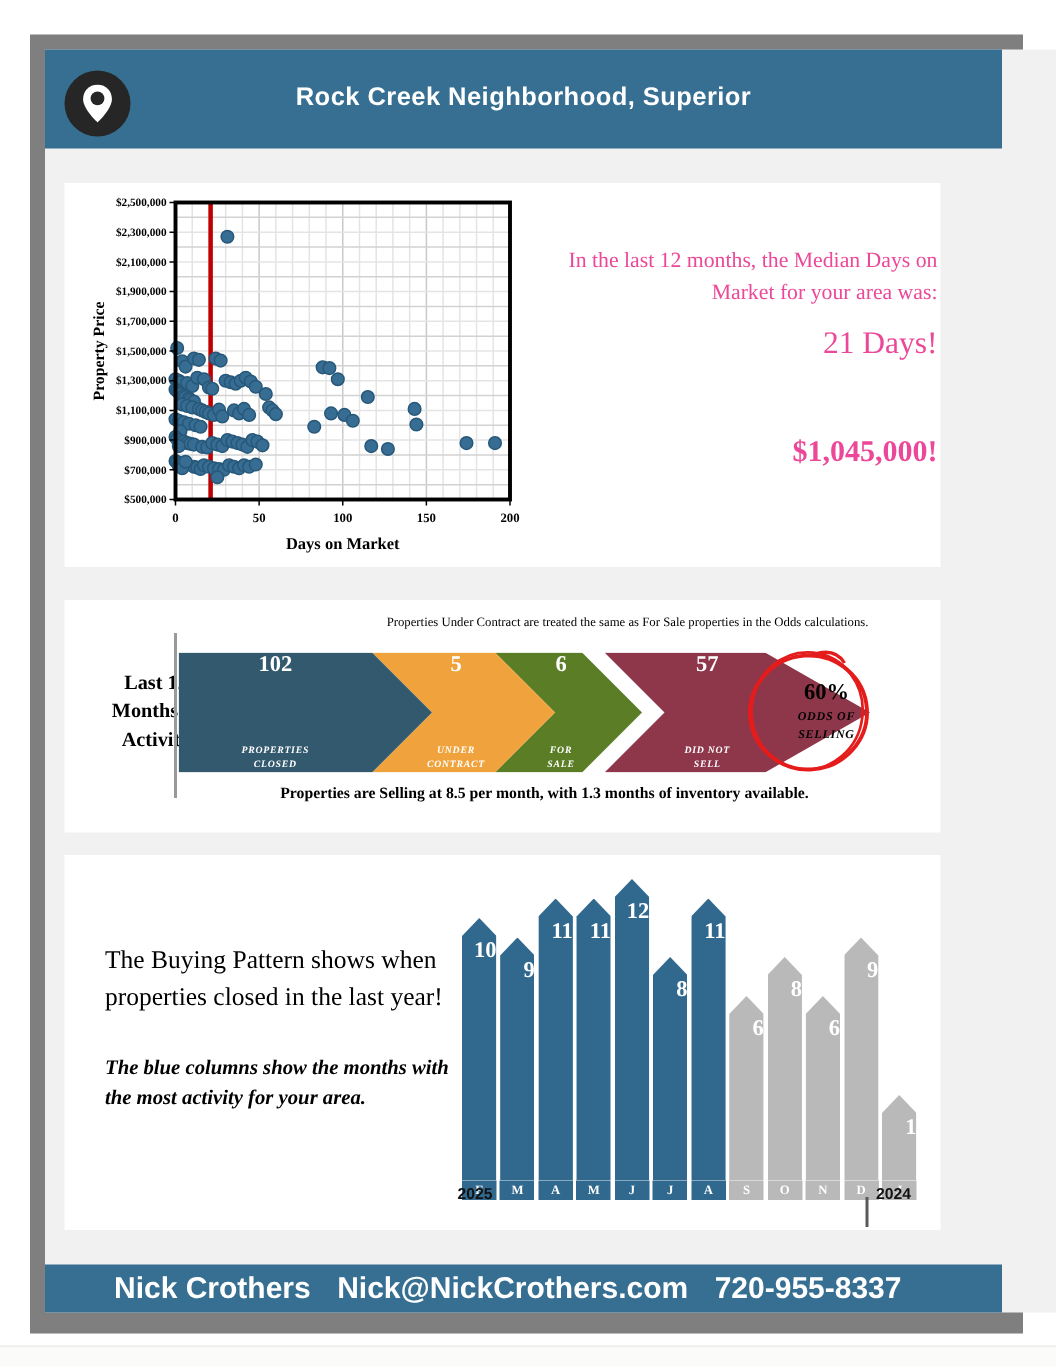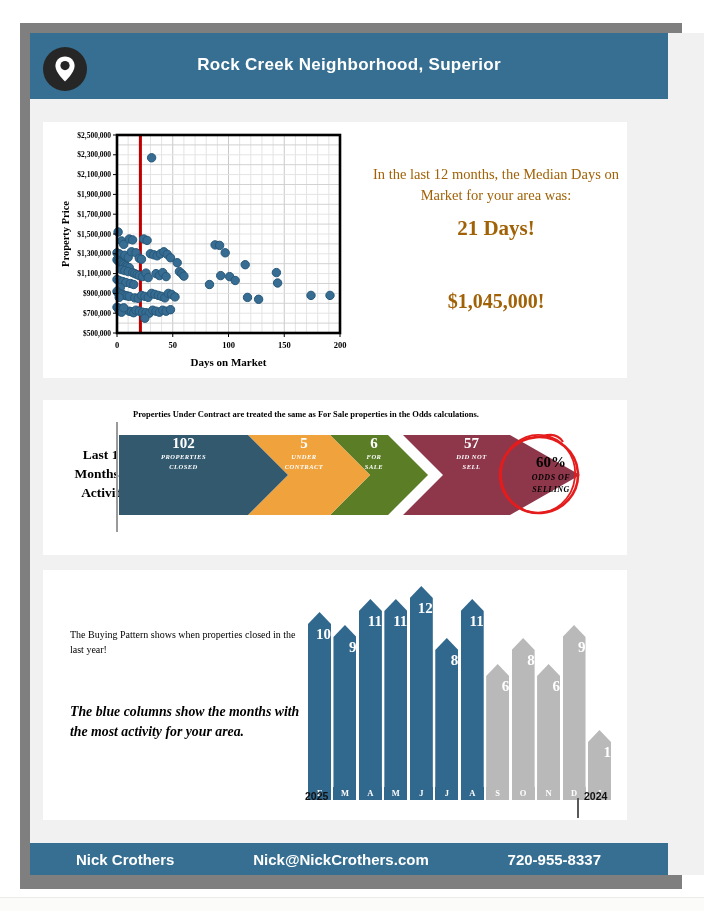--- a/index.html
+++ b/index.html
@@ -9,56 +9,56 @@
   #page-shadow { position:absolute; left:20px; top:23px; width:662px; height:866px; background:#7f7f7f; }
   #page { position:absolute; left:10px; top:10px; width:683px; height:842px; background:#f1f1f1; }
 
   
   .band { position:absolute; left:0; width:638px; background:#366f91; }
   #header { top:0; height:66px; }
   #header-title { position:absolute; left:0; right:0; top:22px; text-align:center;
     color:#ffffff; font-family:"Liberation Sans", sans-serif; font-weight:bold; font-size:17px; letter-spacing:.3px; }
   #pin-badge { position:absolute; left:13px; top:14px; width:44px; height:44px; border-radius:50%; background:#262626; }
   #footer { top:810px; height:32px; display:flex; align-items:center; justify-content:space-between; padding:0 67px 0 46px;
-    color:#fff; font-family:"Liberation Sans", sans-serif; font-weight:bold; font-size:15px; }
+    color:#fff; font-family:"Liberation Sans", sans-serif; font-weight:bold; font-size:20px; }
 
   .card { position:absolute; left:13px; width:584px; background:#ffffff; }
   #card-scatter { top:89px; height:256px; }
   #card-funnel  { top:367px; height:155px; }
   #card-buying  { top:537px; height:250px; }
 
   
-  .ctext { position:absolute; left:324px; width:258px; text-align:center; color:#a16207; }
+  .ctext { position:absolute; left:324px; width:258px; text-align:right; color:#ec4899; }
   #dom-intro   { top:42px;  font-size:14.5px; line-height:1.45; }
-  #dom-value   { top:94px;  font-size:21px; font-weight:bold; }
+  #dom-value   { top:94px;  font-size:21px; font-weight:normal; }
   #price-intro { top:145px; font-size:14.5px; }
   #price-value { top:168px; font-size:20px; font-weight:bold; }
 
   
-  #funnel-note-top { position:absolute; left:90px; width:460px; top:9px; text-align:left;
-    font-size:8.5px; font-weight:bold; }
+  #funnel-note-top { position:absolute; left:76px; width:460px; top:9px; text-align:right;
+    font-size:8.5px; font-weight:normal; }
   #funnel-side-label { position:absolute; left:5px; top:46px; width:112px; text-align:center;
     font-size:13.5px; font-weight:bold; line-height:1.4; }
   #funnel-vline { position:absolute; left:73px; top:22px; width:2px; height:110px; background:#9a9a9a; }
   #funnel-band { position:absolute; left:76px; top:35px; width:486px; height:80px; }
   .stage { position:absolute; top:0; height:80px; }
-  .stage-label { position:absolute; inset:0; display:flex; flex-direction:column; justify-content:flex-start;
+  .stage-label { position:absolute; inset:0; display:flex; flex-direction:column; justify-content:space-between;
     text-align:center; color:#fff; }
   .stage-value { font-size:15px; font-weight:bold; line-height:1.15; }
   .stage-sub { font-size:6.5px; font-weight:bold; letter-spacing:.5px; line-height:1.5; white-space:pre-line;font-style:italic; }
   #funnel-result { position:absolute; left:388px; top:0; width:88px; height:80px; display:flex; flex-direction:column;
     justify-content:center; text-align:center; color:#000; }
   #funnel-result .stage-value { color:#000; }
   #funnel-result .stage-sub { color:#000; font-size:8px; }
   #odds-circle { position:absolute; left:372px; top:-4px; width:96px; height:88px; }
   #funnel-note-bottom { position:absolute; left:80px; width:480px; top:124px; text-align:center;
     font-size:10.5px; font-weight:bold; }
 
   
-  #buying-intro { position:absolute; left:27px; top:58px; width:235px; font-size:10px; line-height:1.45; }
+  #buying-intro { position:absolute; left:27px; top:58px; width:235px; font-size:17px; line-height:1.45; }
   #buying-note  { position:absolute; left:27px; top:132px; width:240px; font-size:13.8px; line-height:1.45;
     font-weight:bold; font-style:italic; }
   #bars-area { position:absolute; left:265px; top:0; width:303px; height:230px;
     display:flex; justify-content:space-between; align-items:flex-end; }
   .bar-col { width:23px; height:230px; position:relative; }
   .bar-shape { position:absolute; left:0; bottom:13px; width:23px;
     clip-path:polygon(50% 0, 100% 12px, 100% 100%, 0 100%, 0 12px); }
   .bar-num { position:absolute; left:0; top:14px; width:100%; text-align:right;
     color:#fff; font-size:15px; font-weight:bold; }
   .month-box { position:absolute; left:0; bottom:0; width:23px; height:13px; line-height:13px;
@@ -327,20 +327,21 @@
             <div class="stage-value">60%</div>
             <div class="stage-sub">ODDS OF
 SELLING</div>
           </div>
           <svg id="odds-circle" viewBox="0 0 96 88">
             <ellipse cx="48" cy="44" rx="39" ry="38" fill="none" stroke="#e51c1c" stroke-width="2.6" transform="rotate(-4 48 44)"></ellipse>
             <ellipse cx="47" cy="43" rx="37" ry="39" fill="none" stroke="#e51c1c" stroke-width="1.8" transform="rotate(6 48 44)"></ellipse>
             <path d="M52 5 q14 -4 20 6" fill="none" stroke="#e51c1c" stroke-width="2.2"></path>
           </svg>
         </div>
+        <div id="funnel-note-bottom">Properties are Selling at 8.5 per month, with 1.3 months of inventory available.</div>
       </div>
 
       <div class="card" id="card-buying">
         <div id="buying-intro">The Buying Pattern shows when properties closed in the last year!</div>
         <div id="buying-note">The blue columns show the months with the most activity for your area.</div>
         <div id="bars-area">
             <div class="bar-col">
               <div class="bar-shape" style="height: 175px; background: rgb(49, 104, 142);">
                 <div class="bar-num">10</div>
               </div>

